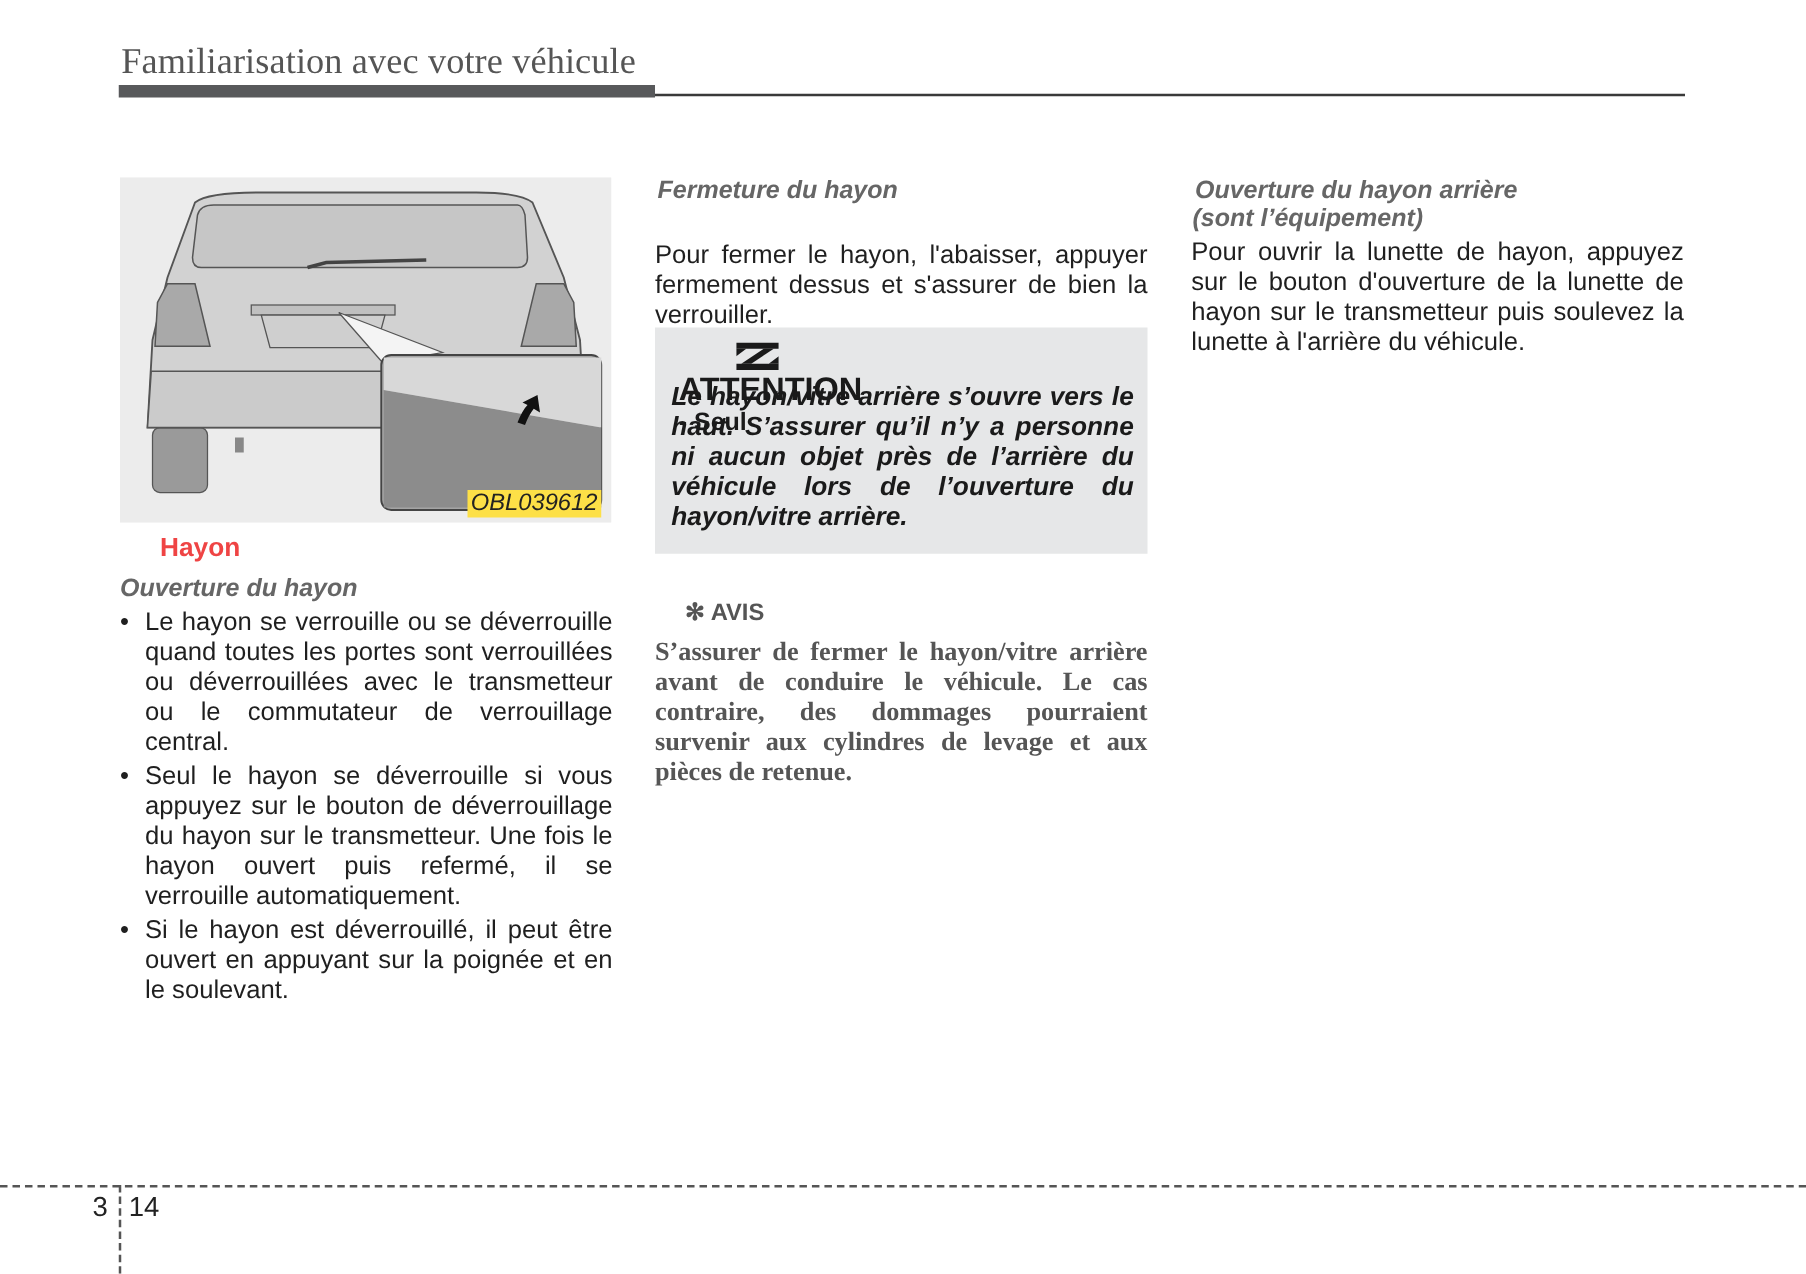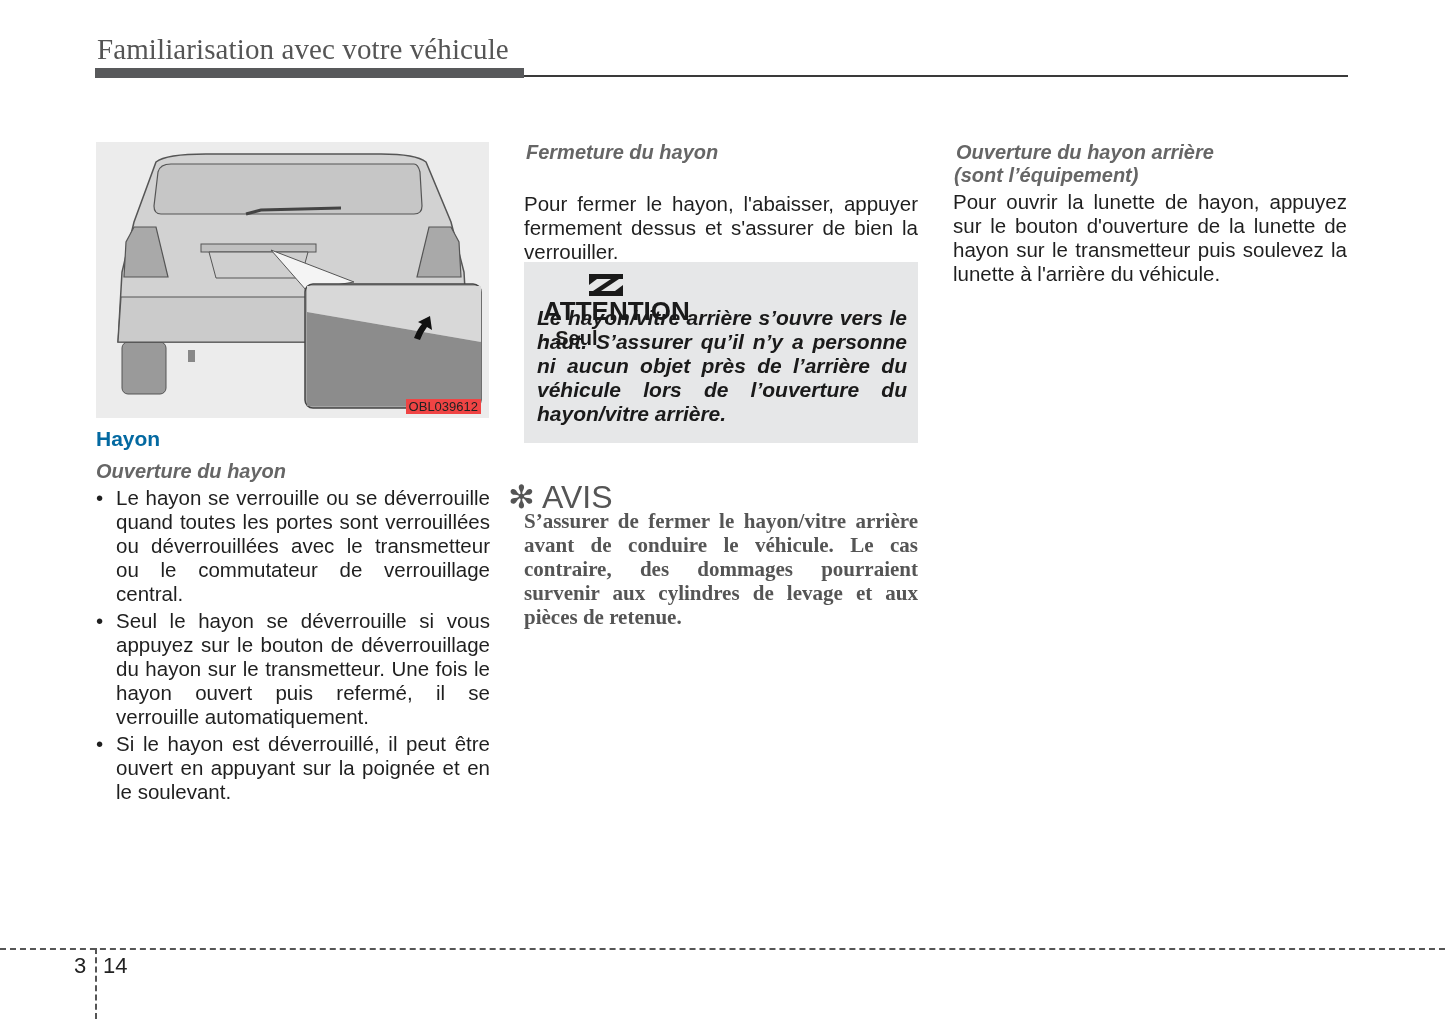--- a/index.html
+++ b/index.html
@@ -4,38 +4,38 @@
 <style>
   html, body { margin: 0; padding: 0; background: #ffffff; }
   body { width: 1445px; height: 1019px; position: relative; overflow: hidden; font-family: "Liberation Sans", sans-serif; color: #222; }
 
   .header-title { position: absolute; left: 97px; top: 33px; font-family: "Liberation Serif", serif; font-size: 29px; color: #555; letter-spacing: 0.1px; white-space: nowrap; }
   .header-bar { position: absolute; left: 95px; top: 68px; width: 429px; height: 10px; background: #58595b; }
   .header-line { position: absolute; left: 524px; top: 75px; width: 824px; height: 2px; background: #3a3a3a; }
 
   .figure { position: absolute; left: 96px; top: 142px; width: 393px; height: 276px; background: #ebebeb; overflow: hidden; }
   .figure svg { display: block; }
-  .fig-code { position: absolute; right: 8px; bottom: 4px; font-size: 13px; color: #222; background: #ef4444; padding: 0 3px; }
+  .fig-code { position: absolute; right: 8px; bottom: 4px; font-size: 19px; color: #222; background: #fde047; padding: 0 3px; font-style: italic; }
 
-  .h-section { position: absolute; font-weight: bold; font-size: 21px; color: #0369a1; }
+  .h-section { position: absolute; font-weight: bold; font-size: 21px; color: #ef4444; margin-left: 32px; }
   .h-sub { position: absolute; font-style: italic; font-weight: bold; font-size: 20px; color: #666; line-height: 24px; }
   .body-text { position: absolute; font-size: 20.5px; line-height: 24px; color: #1f1f1f; text-align: justify; }
 
   ul.bullets { position: absolute; left: 96px; top: 486px; width: 394px; margin: 0; padding: 0; list-style: none; }
   ul.bullets li { position: relative; padding-left: 20px; font-size: 20.5px; line-height: 24px; text-align: justify; text-align-last: left; color: #1f1f1f; margin-bottom: 3px; }
   ul.bullets li .dot { position: absolute; left: 0; top: 0; }
 
   .attention { position: absolute; left: 524px; top: 262px; width: 394px; height: 181px; background: #e6e7e8; }
   .att-head { position: absolute; left: 13px; top: 12px; display: flex; align-items: baseline; white-space: nowrap; flex-direction: column; }
   .att-icon { width: 34px; height: 22px; margin-right: 9px; align-self: center; }
   .att-title { font-weight: bold; font-size: 26px; color: #1a1a1a; }
   .att-sub { font-weight: bold; font-size: 20px; color: #1a1a1a; margin-left: 6px; }
   .att-text { position: absolute; left: 13px; top: 44px; width: 370px; font-style: italic; font-weight: bold; font-size: 21px; line-height: 24px; text-align: justify; text-align-last: left; color: #1a1a1a; }
 
-  .avis-head { position: absolute; left: 508px; top: 478px; font-weight: normal; font-size: 32px; color: #555; white-space: nowrap; }
+  .avis-head { position: absolute; left: 548px; top: 478px; font-weight: bold; font-size: 19px; color: #555; white-space: nowrap; }
   .avis-text { position: absolute; left: 524px; top: 509px; width: 394px; font-family: "Liberation Serif", serif; font-weight: bold; font-size: 21px; line-height: 24px; text-align: justify; text-align-last: left; color: #555; }
 
   .footer-dash-h { position: absolute; left: 0; top: 948px; width: 1445px; height: 0; border-top: 2px dashed #555; }
   .footer-dash-v { position: absolute; left: 95px; top: 948px; width: 0; height: 71px; border-left: 2px dashed #555; }
   .page-chapter { position: absolute; left: 74px; top: 953px; font-size: 22px; color: #222; }
   .page-num { position: absolute; left: 103px; top: 953px; font-size: 22px; color: #222; text-align: right; }
 </style>
 </head>
 <body>
 

